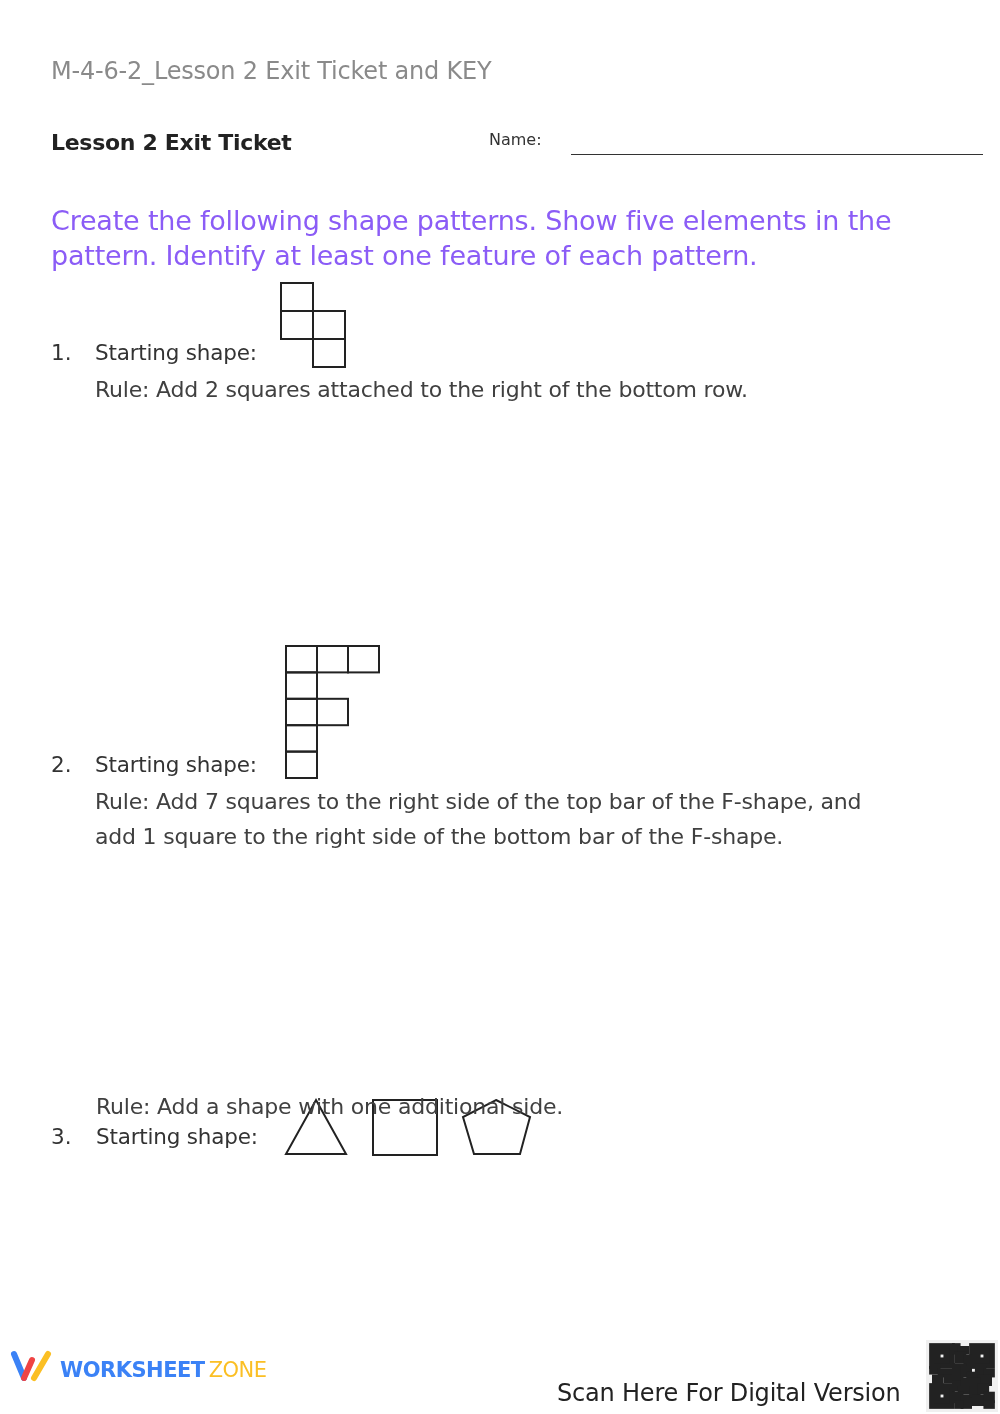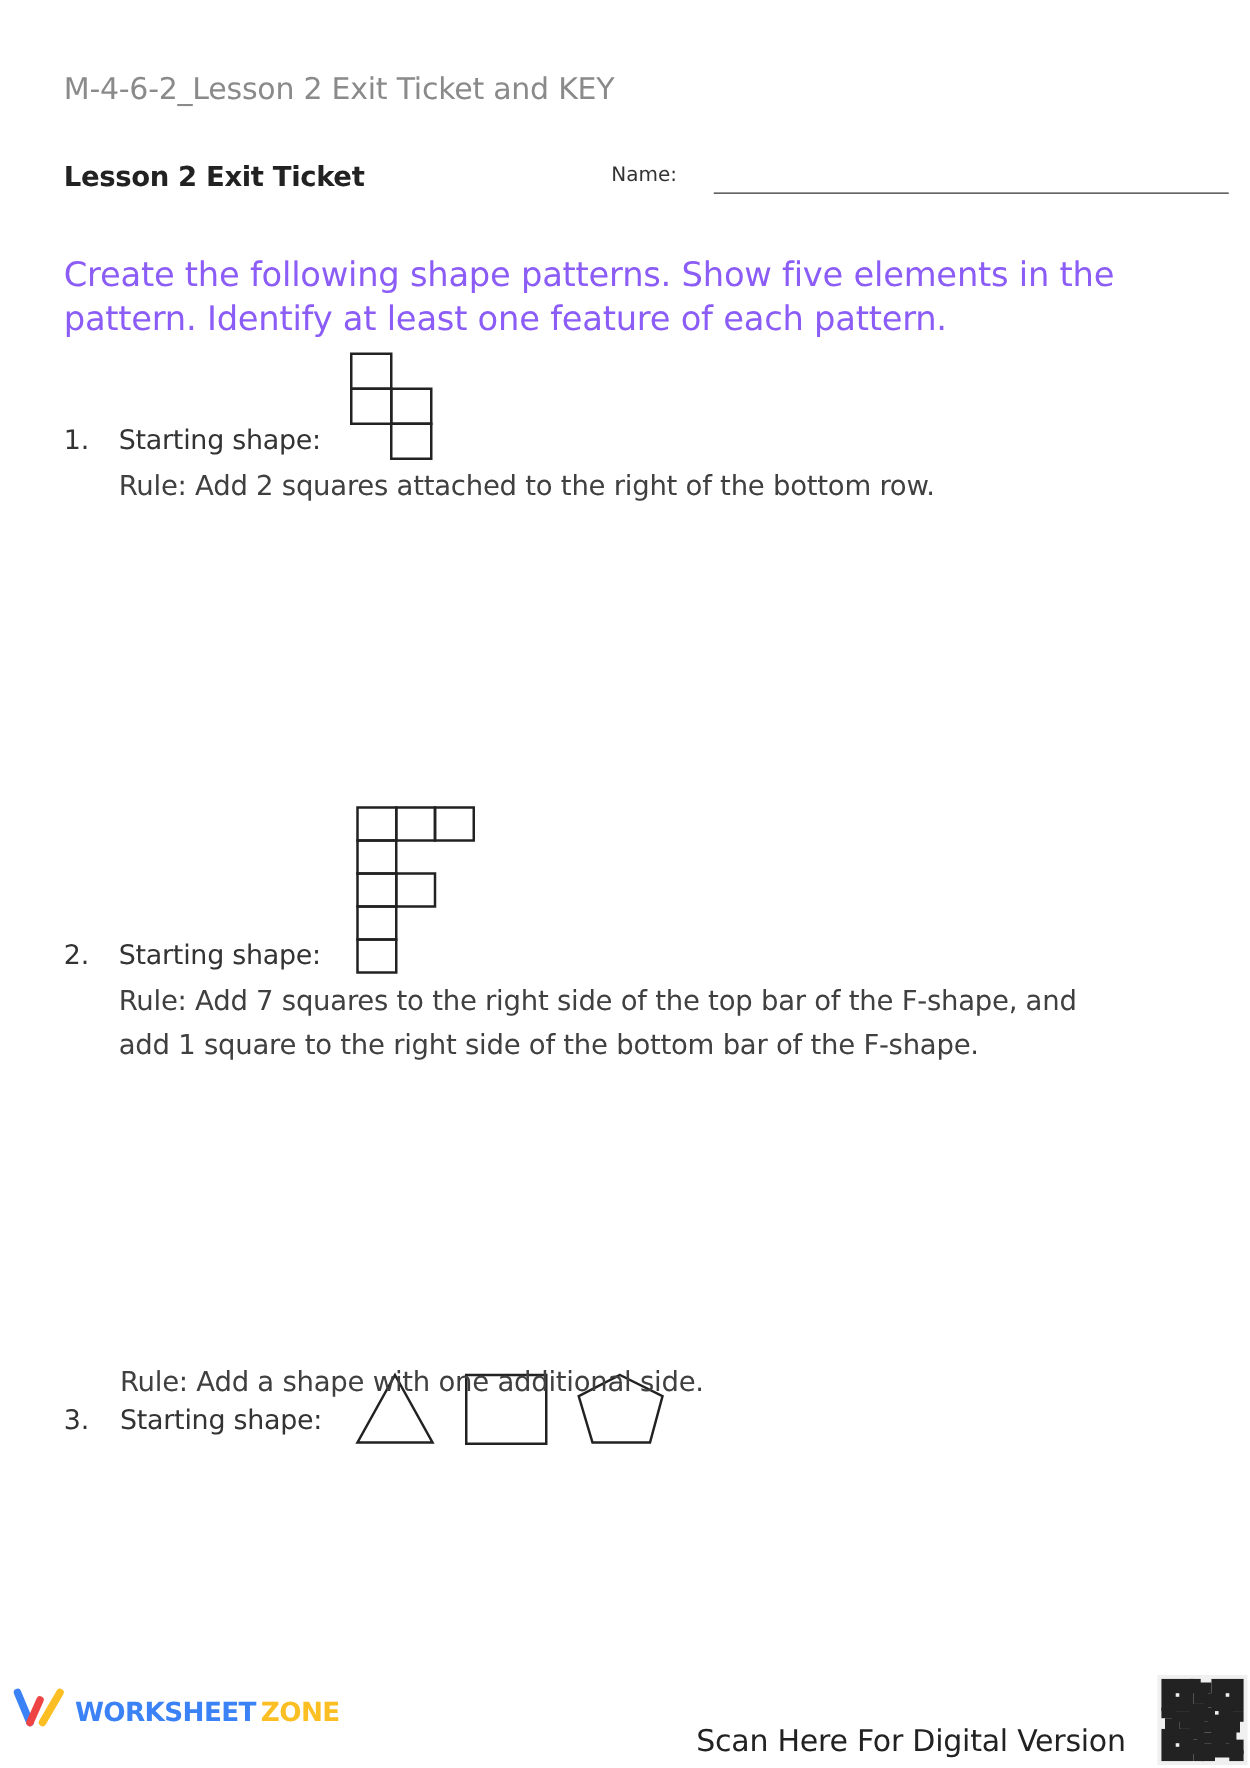--- a/index.html
+++ b/index.html
@@ -11,21 +11,21 @@
     .name-label { left: 489px; top: 130px; font-size: 16px; color: #333; }
     .name-line { left: 571px; top: 154px; width: 412px; height: 0; border-bottom: 1.5px solid #333; }
     .instructions { left: 51px; top: 203px; width: 910px; font-size: 27px; line-height: 35px; color: #8b5cf6; letter-spacing: -0.2px; }
     .q-num { font-size: 21.5px; color: #333; }
     .q-text { font-size: 21.5px; color: #333; letter-spacing: -0.2px; }
     .rule { font-size: 22px; color: #404040; line-height: 35px; letter-spacing: -0.2px; }
     svg { position: absolute; overflow: visible; }
     svg rect, svg polygon { fill: none; stroke: #222; stroke-width: 2; }
     .logo { left: 10px; top: 1306px; display: flex; align-items: flex-end; margin-top: 44px; }
     .logo-text-a { font-size: 21px; font-weight: bold; color: #3b82f6; letter-spacing: -0.5px; margin-left: 8px; }
-    .logo-text-b { font-size: 21px; font-weight: bold; color: #fbbf24; letter-spacing: -0.5px; margin-left: 4px; }
+    .logo-text-b { font-size: 21px; font-weight: normal; color: #fbbf24; letter-spacing: -0.5px; margin-left: 4px; }
     .scan { left: 557px; top: 1379px; font-size: 24px; color: #222; letter-spacing: -0.2px; }
     .qr { left: 926px; top: 1340px; width: 72px; height: 72px; background: #f0f0f0; padding: 6px; }
   </style>
 </head>
 <body>
 
 <div class="abs doc-code">M-4-6-2_Lesson 2 Exit Ticket and KEY</div>
 <div class="abs title">Lesson 2 Exit Ticket</div>
 <div class="abs name-label">Name:</div>
 <div class="abs name-line"></div>

